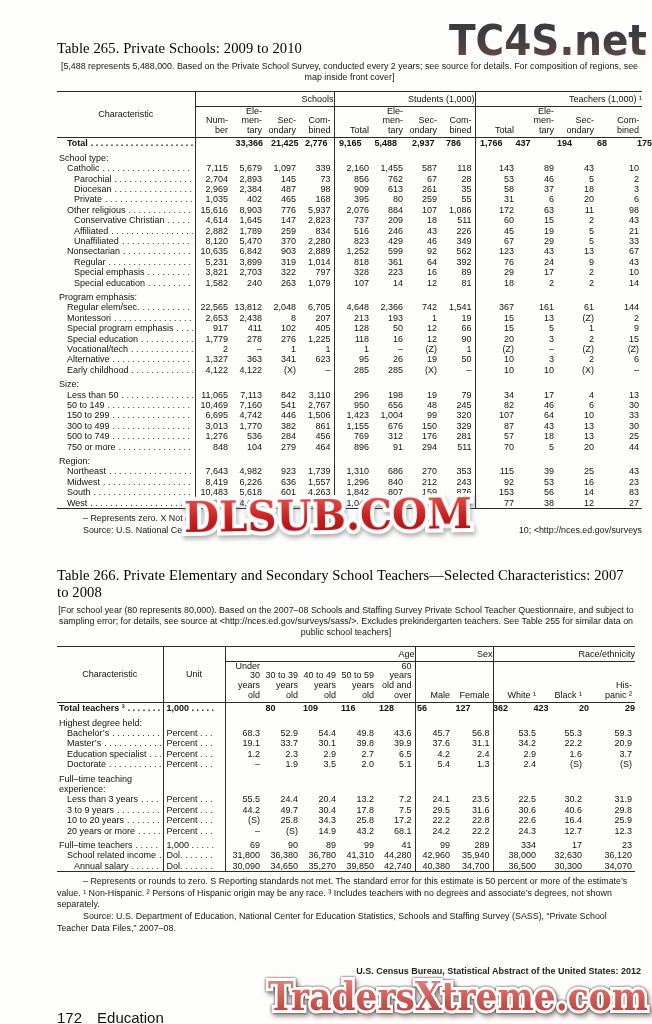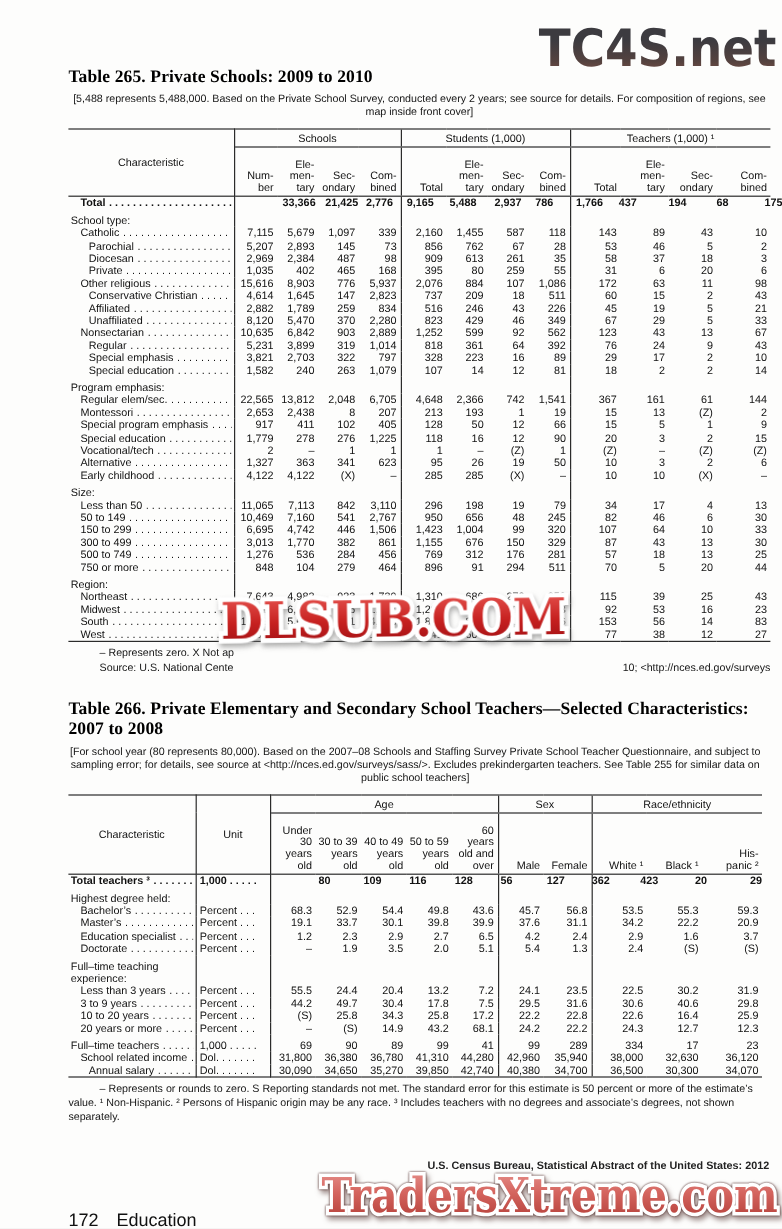--- a/index.html
+++ b/index.html
@@ -5,28 +5,28 @@
   html,body{margin:0;padding:0;background:#e8e8e8;}
   .page{position:relative;width:652px;height:1024px;background:#fdfdfc;overflow:hidden;
         font-family:"Liberation Sans",sans-serif;color:#1a1a1a;margin:0 auto;}
   .wm{position:absolute;z-index:6;}
   .wm-top{top:14px;right:3px;}
   .wm-mid{left:178px;top:487px;transform:rotate(-0.8deg);filter:drop-shadow(1px 3px 2px rgba(110,110,110,.55));}
   .wm-bottom{left:264px;top:971px;filter:drop-shadow(0 0 1px #4a2422) drop-shadow(2px 3px 2px rgba(70,35,32,.5));}
   .tsec{position:absolute;left:57px;}
   .t265{top:40px;width:585px;}
   .t266{top:567px;width:578px;}
-  h1.ttl{font-family:"Liberation Serif",serif;font-weight:700;font-size:14.6px;line-height:1.16;
-         margin:16px 0 4px;color:#000;letter-spacing:.1px;}
+  h1.ttl{font-family:"Liberation Serif",serif;font-weight:400;font-size:14.6px;line-height:1.16;
+         margin:0 0 4px;color:#000;letter-spacing:.1px;}
   p.note{font-size:8.9px;line-height:1.27;margin:0 0 7px;color:#161616;text-align:center;}
   table.stat{border-collapse:collapse;table-layout:fixed;width:100%;font-size:9px;color:#111;}
   .stat th{font-weight:400;font-size:9px;padding:0;}
   .stat thead tr:first-child th{border-top:1.5px solid #2b2b2b;}
-  .stat th.group{text-align:center;border-bottom:1px solid #2b2b2b;padding:2px 0 1px;line-height:11px;}
-  .stat th.colhead{text-align:right;vertical-align:bottom;white-space:pre-line;line-height:9.6px;padding:10px 3px 2px 0;}
+  .stat th.group{text-align:right;border-bottom:1px solid #2b2b2b;padding:2px 0 1px;line-height:11px;}
+  .stat th.colhead{text-align:right;vertical-align:bottom;white-space:pre-line;line-height:9.6px;padding:0 3px 2px 0;}
   .stat th.char{text-align:center;vertical-align:middle;border-bottom:1px solid #2b2b2b;border-right:1px solid #2b2b2b;}
   .stat thead tr+tr th{border-bottom:1px solid #2b2b2b;}
   .stat .gsep{border-left:1px solid #2b2b2b;}
   .stat td{padding:0;line-height:10.4px;vertical-align:bottom;}
   .stat td.num{text-align:right;padding-right:3px;}
   .stat td.lbl{padding-left:2px;border-right:1px solid #2b2b2b;}
   .stat td.unit{padding-left:3px;border-right:1px solid #2b2b2b;white-space:nowrap;overflow:hidden;}
   .lblin{display:flex;align-items:baseline;overflow:hidden;}
   .ltxt{white-space:pre-line;}
   .ltxt.i1{padding-left:8px;}
@@ -178,21 +178,21 @@
             <td class="num">43</td>
             <td class="num">10</td>
           </tr>
           <tr>
             <td class="lbl">
               <span class="lblin">
                 <span class="ltxt i2">Parochial</span>
                 <span class="dots"></span>
               </span>
             </td>
-            <td class="num gsep">5,207</td>
+            <td class="num gsep">2,704</td>
             <td class="num">2,893</td>
             <td class="num">145</td>
             <td class="num">73</td>
             <td class="num gsep">856</td>
             <td class="num">762</td>
             <td class="num">67</td>
             <td class="num">28</td>
             <td class="num gsep">53</td>
             <td class="num">46</td>
             <td class="num">5</td>
@@ -1134,20 +1134,21 @@
             <td class="num gsep">40,380</td>
             <td class="num">34,700</td>
             <td class="num gsep">36,500</td>
             <td class="num">30,300</td>
             <td class="num">34,070</td>
           </tr>
         </tbody>
       </table>
     <div class="fnblock">
       <p class="fn-ind">– Represents or rounds to zero. S Reporting standards not met. The standard error for this estimate is 50 percent or more of the estimate’s value. ¹ Non-Hispanic. ² Persons of Hispanic origin may be any race. ³ Includes teachers with no degrees and associate’s degrees, not shown separately.</p>
+      <p class="fn-ind">Source: U.S. Department of Education, National Center for Education Statistics, Schools and Staffing Survey (SASS), “Private School Teacher Data Files,” 2007–08.</p>
     </div>
   </section>
 
   <div class="footer-left">
     <span>172</span><span class="sect">Education</span>
   </div>
   <div class="footer-src">U.S. Census Bureau, Statistical Abstract of the United States: 2012</div>
 
   <div class="wm wm-bottom">
     <svg width="388" height="52" viewBox="0 0 388 52">

